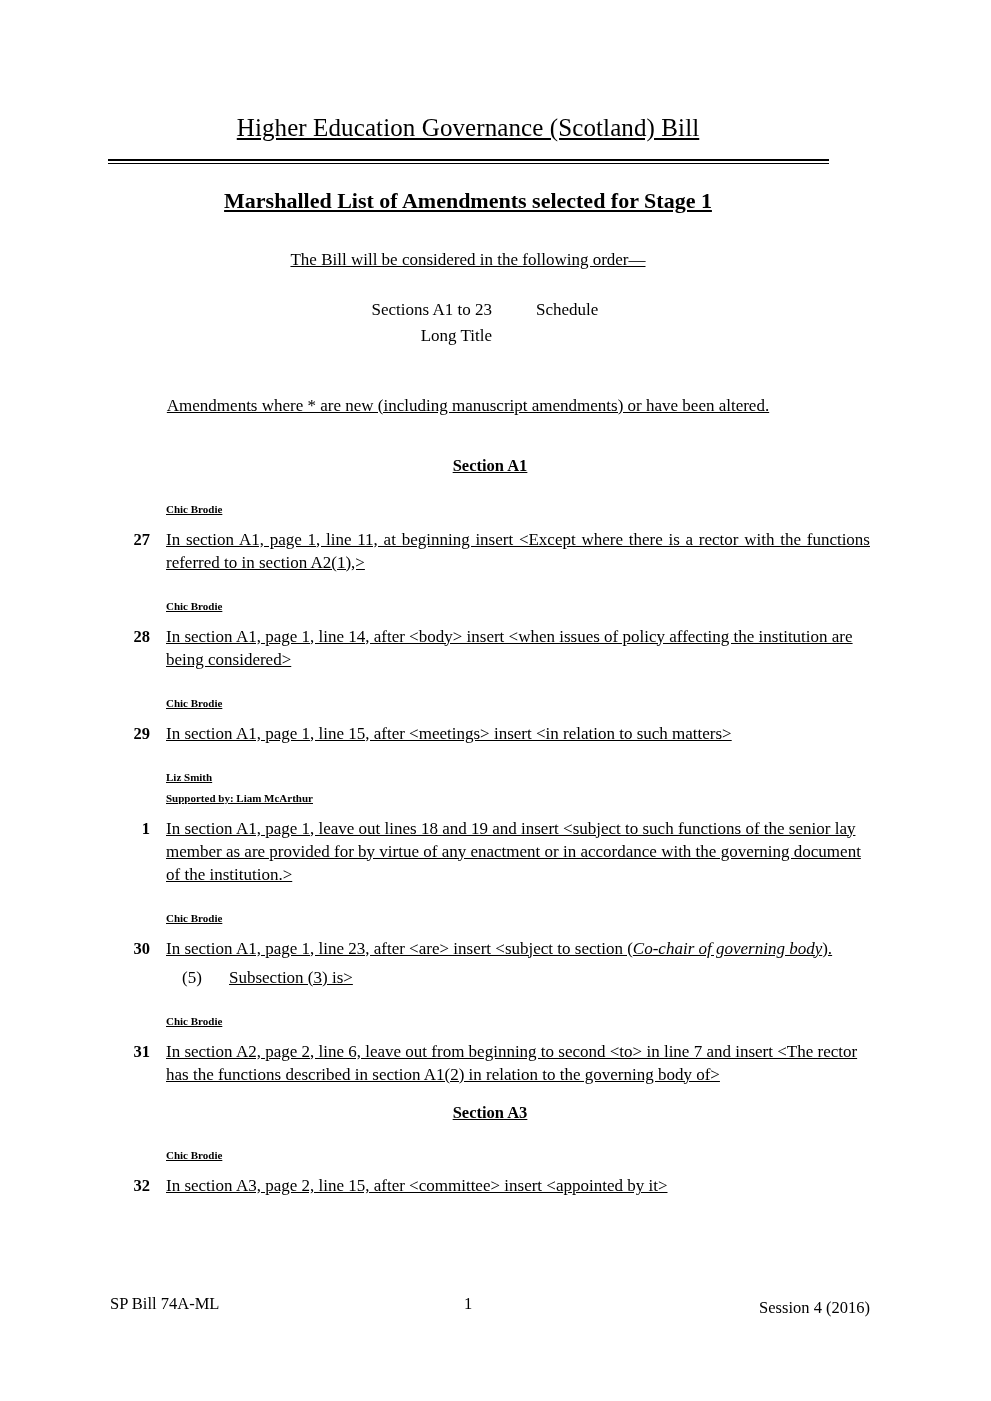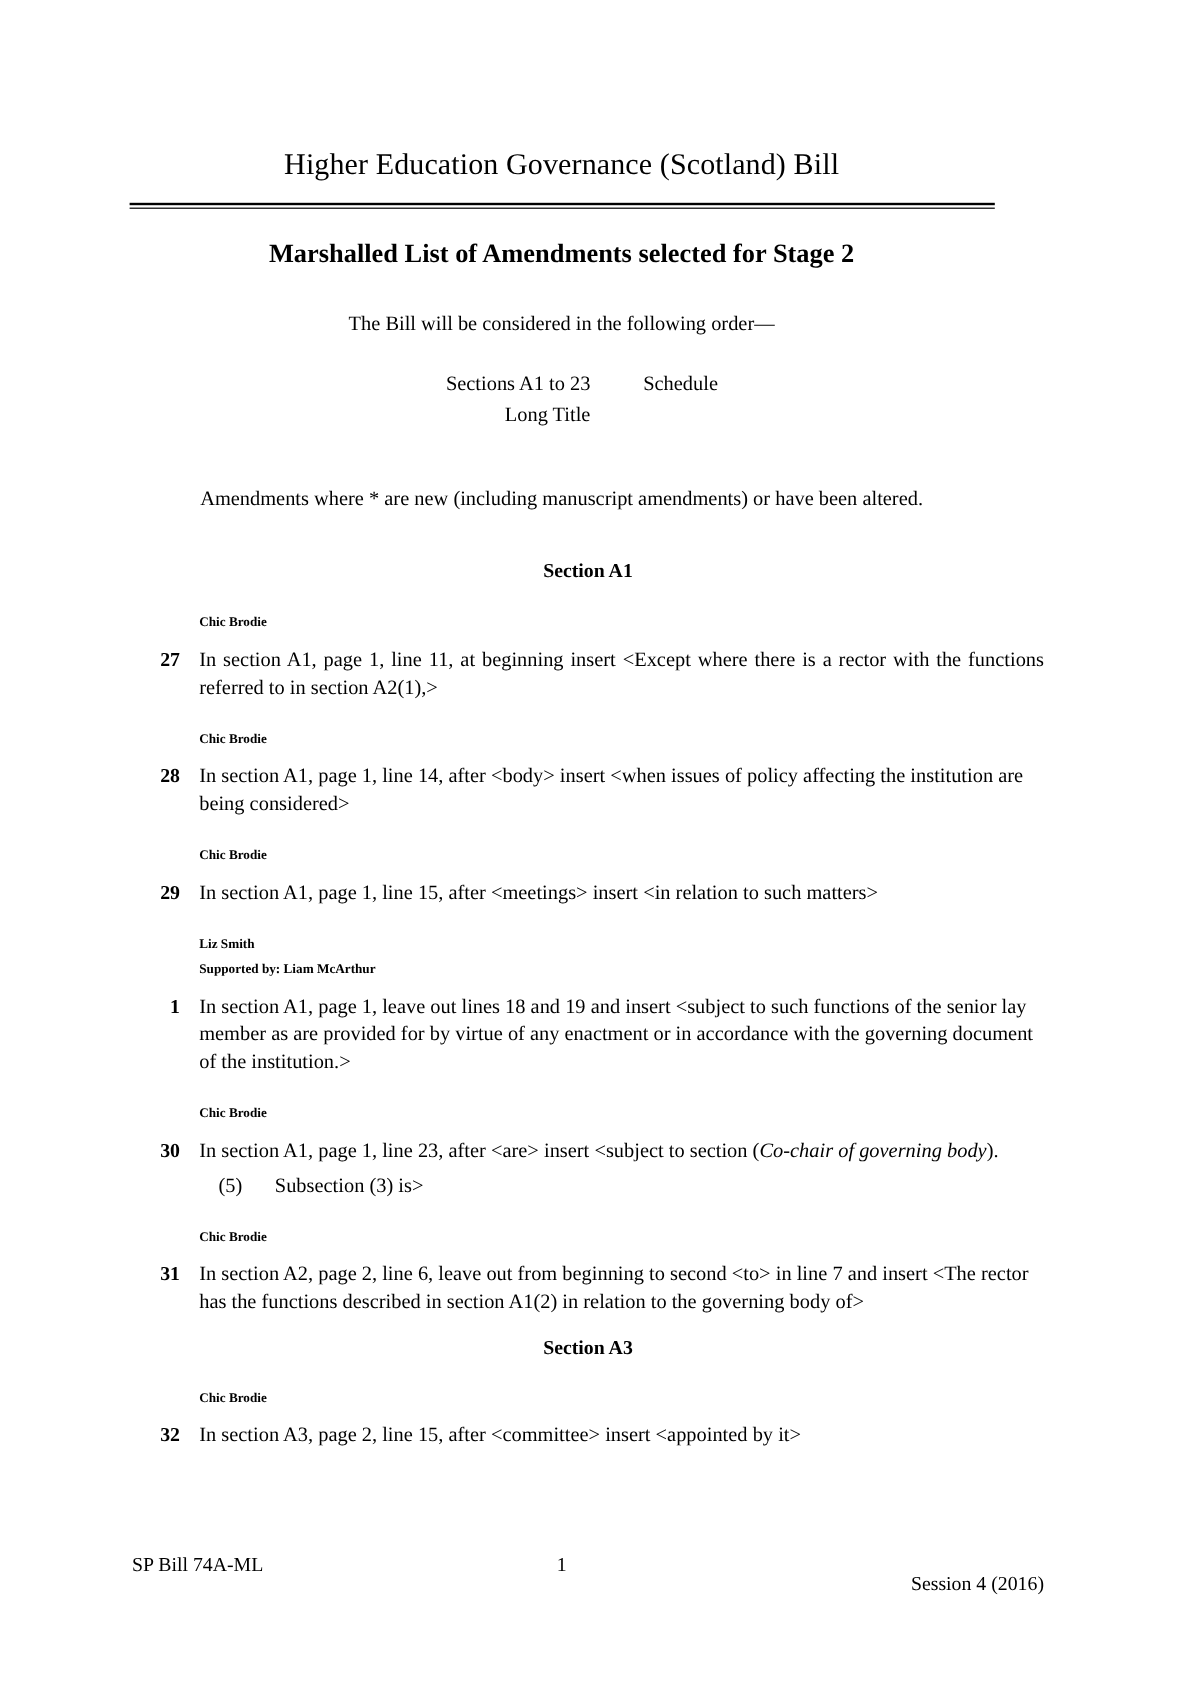--- a/index.html
+++ b/index.html
@@ -21,23 +21,24 @@
     margin: 0 auto;
     background: #ffffff;
     overflow: hidden;
     box-sizing: border-box;
   }
 
   
   .content {
     position: absolute;
     left: 66px;
-    top: 10px;
+    top: 0;
     width: 804px;   
     height: 1232px;
+    text-decoration: underline;
   }
 
   
   .doc-title {
     margin: 0;
     padding-top: 113px;
     text-align: center;
     font-size: 25px;
     font-weight: normal;
     line-height: 1.2;
@@ -190,36 +191,36 @@
   .footer .f-center {
     position: absolute;
     left: 0;
     top: 0;
     width: 804px;
     text-align: center;
   }
   .footer .f-right {
     position: absolute;
     right: 0;
-    top: 16px;
+    top: 4px;
     text-align: right;
   }
 </style>
 </head>
 <body>
 
 <div class="page">
 
   <div class="content">
 
     <h1 class="doc-title">Higher Education Governance (Scotland) Bill</h1>
 
     <div class="rule"></div>
 
-    <h2 class="doc-subtitle">Marshalled List of Amendments selected for Stage 2</h2>
+    <h2 class="doc-subtitle">Marshalled List of Amendments selected for Stage 1</h2>
 
     <p class="order-lead">The Bill will be considered in the following order—</p>
 
     <div class="order-block">
       <div class="order-col-left">
         <div>Sections A1 to 23</div>
         <div>Long Title</div>
       </div>
       <div class="order-col-right">
         <div>Schedule</div>

